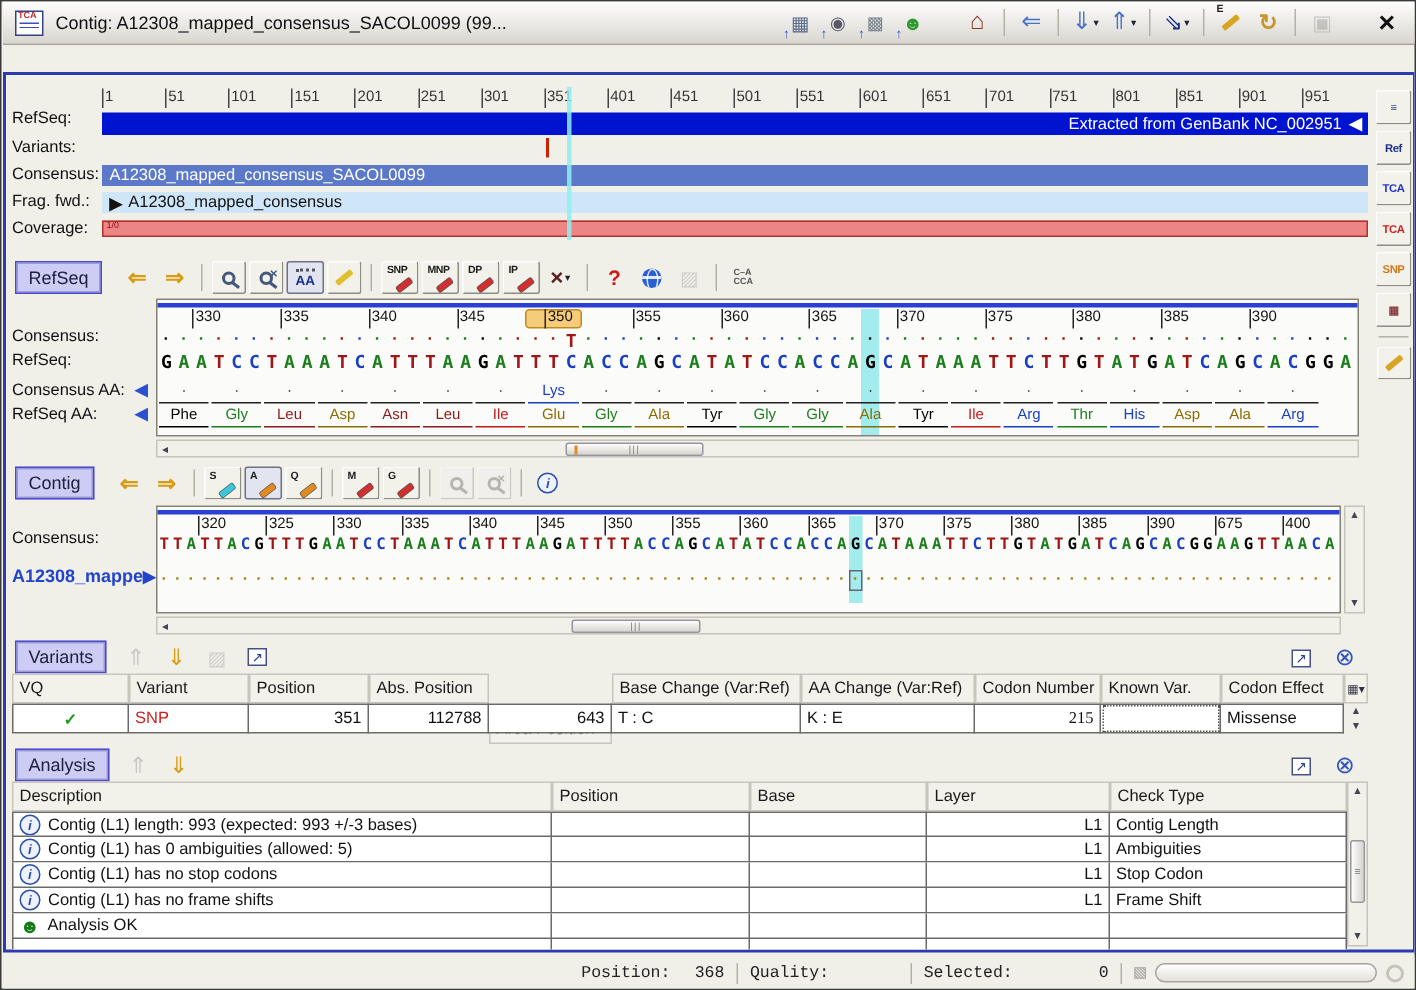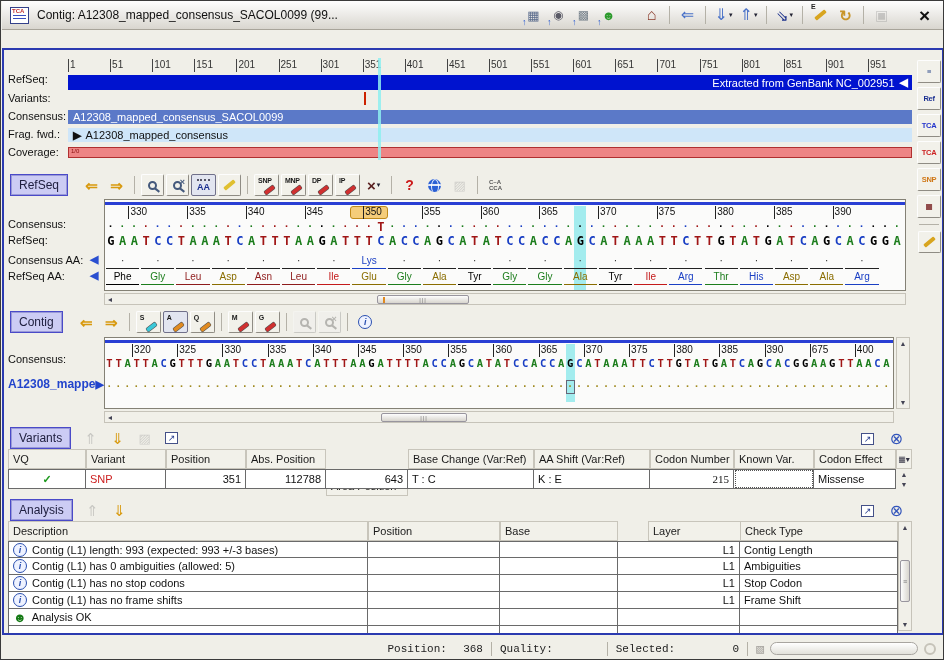--- a/index.html
+++ b/index.html
@@ -862,21 +862,21 @@
           <span class="g" style="color: rgb(51, 85, 187); font-size: 16px;">⊗</span>
         </span>
       </div>
     <div id="variants-table">
         <div class="grid-head" style="left: 4px; top: 399px; width: 78px;">VQ</div>
         <div class="grid-head" style="left: 82px; top: 399px; width: 80px;">Variant</div>
         <div class="grid-head" style="left: 162px; top: 399px; width: 80px;">Position</div>
         <div class="grid-head" style="left: 242px; top: 399px; width: 80px;">Abs. Position</div>
         <div class="grid-head" style="left: 322px; top: 399px; width: 82px; margin-top: 27px;">Area Position</div>
         <div class="grid-head" style="left: 404px; top: 399px; width: 126px;">Base Change (Var:Ref)</div>
-        <div class="grid-head" style="left: 530px; top: 399px; width: 116px;">AA Shift (Var:Ref)</div>
+        <div class="grid-head" style="left: 530px; top: 399px; width: 116px;">AA Change (Var:Ref)</div>
         <div class="grid-head" style="left: 646px; top: 399px; width: 84px;">Codon Number</div>
         <div class="grid-head" style="left: 730px; top: 399px; width: 80px;">Known Var.</div>
         <div class="grid-head" style="left: 810px; top: 399px; width: 82px;">Codon Effect</div>
         <div class="grid-cell" style="left: 4px; top: 419px; width: 78px; height: 20px; justify-content: center; border-left: 1px solid rgb(106, 106, 106); color: rgb(31, 154, 31); font-weight: bold;">✓</div>
         <div class="grid-cell" style="left: 82px; top: 419px; width: 80px; height: 20px; justify-content: flex-start; color: rgb(204, 32, 32);">SNP</div>
         <div class="grid-cell" style="left: 162px; top: 419px; width: 80px; height: 20px; justify-content: flex-end;">351</div>
         <div class="grid-cell" style="left: 242px; top: 419px; width: 80px; height: 20px; justify-content: flex-end;">112788</div>
         <div class="grid-cell" style="left: 322px; top: 419px; width: 82px; height: 20px; justify-content: flex-end;">643</div>
         <div class="grid-cell" style="left: 404px; top: 419px; width: 126px; height: 20px; justify-content: flex-start;">T : C</div>
         <div class="grid-cell" style="left: 530px; top: 419px; width: 116px; height: 20px; justify-content: flex-start;">K : E</div>
@@ -905,21 +905,21 @@
           <span class="ic-export">↗</span>
         </span>
         <span class="tbi">
           <span class="g" style="color: rgb(51, 85, 187); font-size: 16px;">⊗</span>
         </span>
       </div>
     <div id="analysis-table">
         <div class="grid-head" style="left: 4px; top: 471px; width: 360px;">Description</div>
         <div class="grid-head" style="left: 364px; top: 471px; width: 132px;">Position</div>
         <div class="grid-head" style="left: 496px; top: 471px; width: 118px;">Base</div>
-        <div class="grid-head" style="left: 644px; top: 471px; width: 122px;">Layer</div>
+        <div class="grid-head" style="left: 614px; top: 471px; width: 122px;">Layer</div>
         <div class="grid-head" style="left: 736px; top: 471px; width: 158px;">Check Type</div>
         <div class="grid-cell" style="left: 4px; top: 491px; width: 360px; height: 17px; border-top: 1px solid rgb(106, 106, 106); border-left: 1px solid rgb(106, 106, 106);">
           <span class="ic-info" style="margin-right: 5px; flex: 0 0 auto;">i</span>
           <span>Contig (L1) length: 993 (expected: 993 +/-3 bases)</span>
         </div>
         <div class="grid-cell" style="left: 364px; top: 491px; width: 132px; height: 17px; border-top: 1px solid rgb(106, 106, 106);"></div>
         <div class="grid-cell" style="left: 496px; top: 491px; width: 118px; height: 17px; border-top: 1px solid rgb(106, 106, 106);"></div>
         <div class="grid-cell" style="left: 614px; top: 491px; width: 122px; height: 17px; border-top: 1px solid rgb(106, 106, 106); justify-content: flex-end;">L1</div>
         <div class="grid-cell" style="left: 736px; top: 491px; width: 158px; height: 17px; border-top: 1px solid rgb(106, 106, 106);">Contig Length</div>
         <div class="grid-cell" style="left: 4px; top: 508px; width: 360px; height: 17px; border-top: none; border-left: 1px solid rgb(106, 106, 106);">

